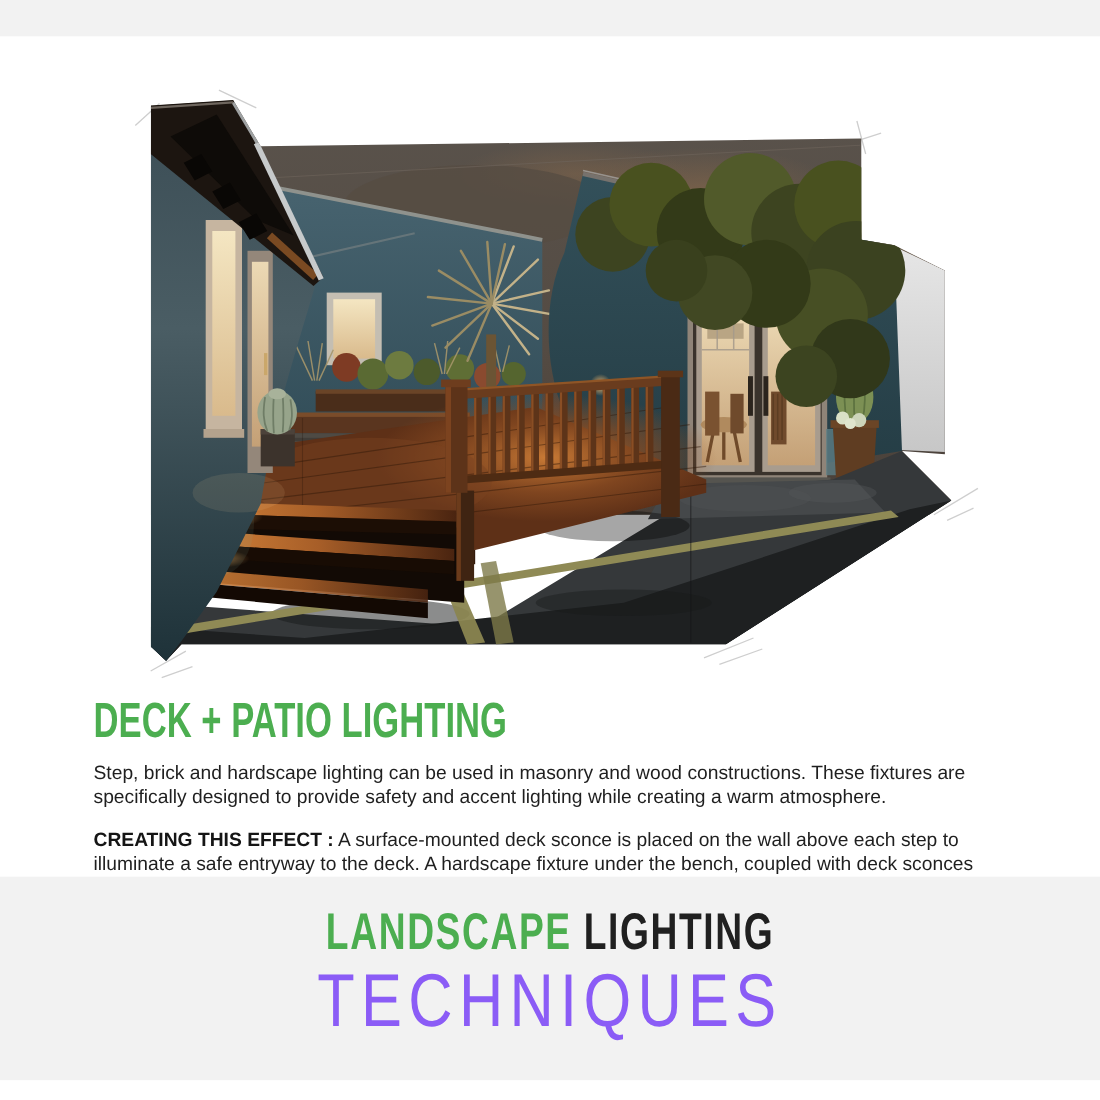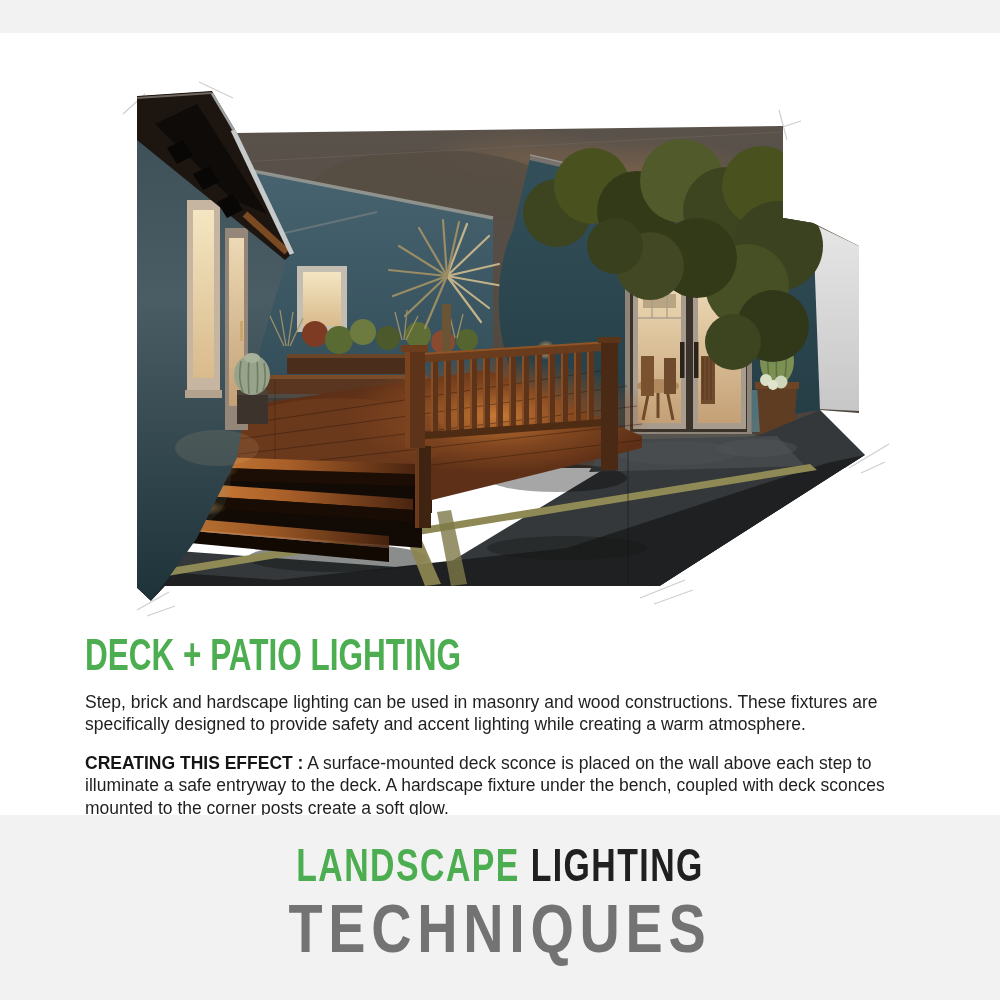--- a/index.html
+++ b/index.html
@@ -14,26 +14,26 @@
   .hero-svg{position:absolute;left:137px;top:50px;width:735px;height:525px;overflow:visible;}
   .article{position:absolute;left:85px;top:632px;width:850px;color:var(--text_dark);}
   .headline{
     color:var(--accent_green);
     font-size:45px;font-weight:bold;line-height:1;white-space:nowrap;
     display:inline-block;transform:scaleX(0.70);transform-origin:left top;
     letter-spacing:0px;margin:0 0 14px 0;
   }
   .para{font-size:17.5px;line-height:1.28;margin:0 0 16px 0;color:#1f1f1f;}
   .para b{font-weight:bold;color:#151515;}
-  .footer{position:absolute;left:0;top:815px;width:1000px;height:185px;background:var(--band_bg);text-align:center;}
+  .footer{position:absolute;left:0;top:797px;width:1000px;height:185px;background:var(--band_bg);text-align:center;}
   .f-line1{margin-top:26px;font-size:47px;font-weight:bold;line-height:1;white-space:nowrap;}
   .f-line1 .inner{display:inline-block;transform:scaleX(0.72);transform-origin:center top;letter-spacing:2px;}
   .f-line1 .accent{color:var(--accent_green);}
   .f-line1 .rest{color:#202020;}
-  .f-line2{margin-top:6px;font-size:68px;font-weight:bold;line-height:1;color:#737373;white-space:nowrap;}
+  .f-line2{margin-top:6px;font-size:68px;font-weight:normal;line-height:1;color:#8b5cf6;white-space:nowrap;}
   .f-line2 .inner{display:inline-block;transform:scaleX(0.82);transform-origin:center top;letter-spacing:7px;}
 </style>
 </head>
 <body>
 
 <div class="band band-top"></div>
 
 <div class="hero-wrap">
 <svg class="hero-svg" viewBox="0 -35 735 525" xmlns="http://www.w3.org/2000/svg">
   <defs>

